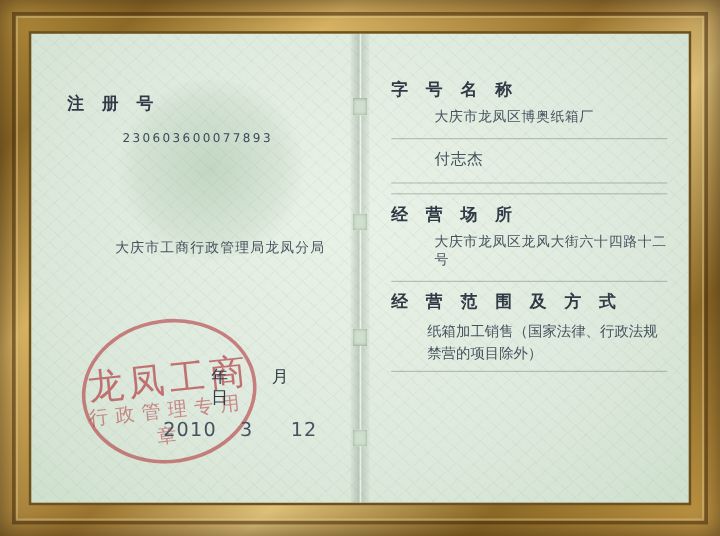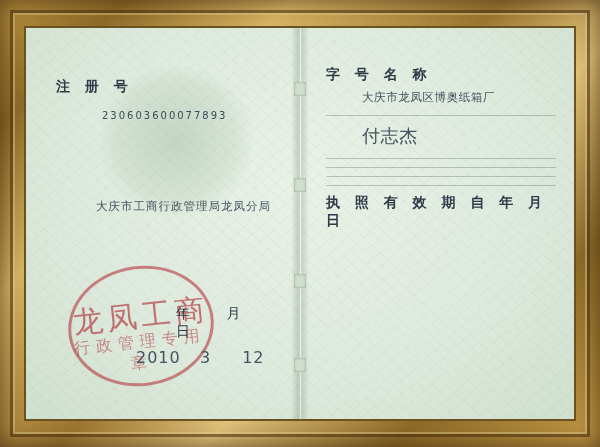--- a/index.html
+++ b/index.html
@@ -84,21 +84,21 @@
   }
   .date-line{position:absolute;left:150px;bottom:78px;color:#2f3a46;font-size:14px;letter-spacing:16px;}
   .date-vals{position:absolute;left:110px;bottom:52px;color:#44535f;font-size:16px;letter-spacing:1px;}
   .date-vals span{display:inline-block;}
   .d-y{width:58px;}
   .d-m{width:36px;}
 
   .r-row{margin-bottom:4px;}
   .r-lbl{color:#2f3a46;font-size:14px;letter-spacing:5px;font-weight:600;}
   .r-val{margin:6px 0 10px 36px;color:#44535f;font-size:11.5px;letter-spacing:.6px;}
-  .r-val.big{font-size:18px;}
+  .r-val.big{font-size:13px;}
   .hr{height:1px;background:rgba(90,110,95,.35);margin:6px 0 8px 0;}
   .scope-val{margin:6px 0 2px 30px;color:#44535f;font-size:12px;line-height:1.5;}
 </style>
 </head>
 <body>
 
 <div class="frame">
   <div class="paper">
     <div class="guilloche"></div>
     <div class="watermark"></div>
@@ -137,33 +137,31 @@
       <div class="r-row">
         <div class="r-val big">付志杰</div>
       </div>
       <div class="hr"></div>
 
       <div class="r-row">
       </div>
       <div class="hr"></div>
 
       <div class="r-row">
+        <div class="r-lbl">经 营 场 所</div>
+        <div class="r-val">大庆市龙凤区龙风大街六十四路十二号</div>
       </div>
       <div class="hr"></div>
 
+      <div class="r-row">
+        <div class="r-lbl">经 营 范 围 及 方 式</div>
+        <div class="scope-val">纸箱加工销售（国家法律、行政法规禁营的项目除外）</div>
+      </div>
       <div class="hr"></div>
 
-      <div class="r-row">
-        <div class="r-lbl">
-          <span>执 照 有 效 期</span>
-          <span class="pre">自</span>
-          <span>年  月  日</span>
-        </div>
-
-      </div>
     </div>
 
     <div class="fold">
       <div class="notch" style="top:54px"></div>
       <div class="notch" style="top:150px"></div>
       <div class="notch" style="top:246px"></div>
       <div class="notch" style="top:330px"></div>
     </div>
   </div>
 </div>

